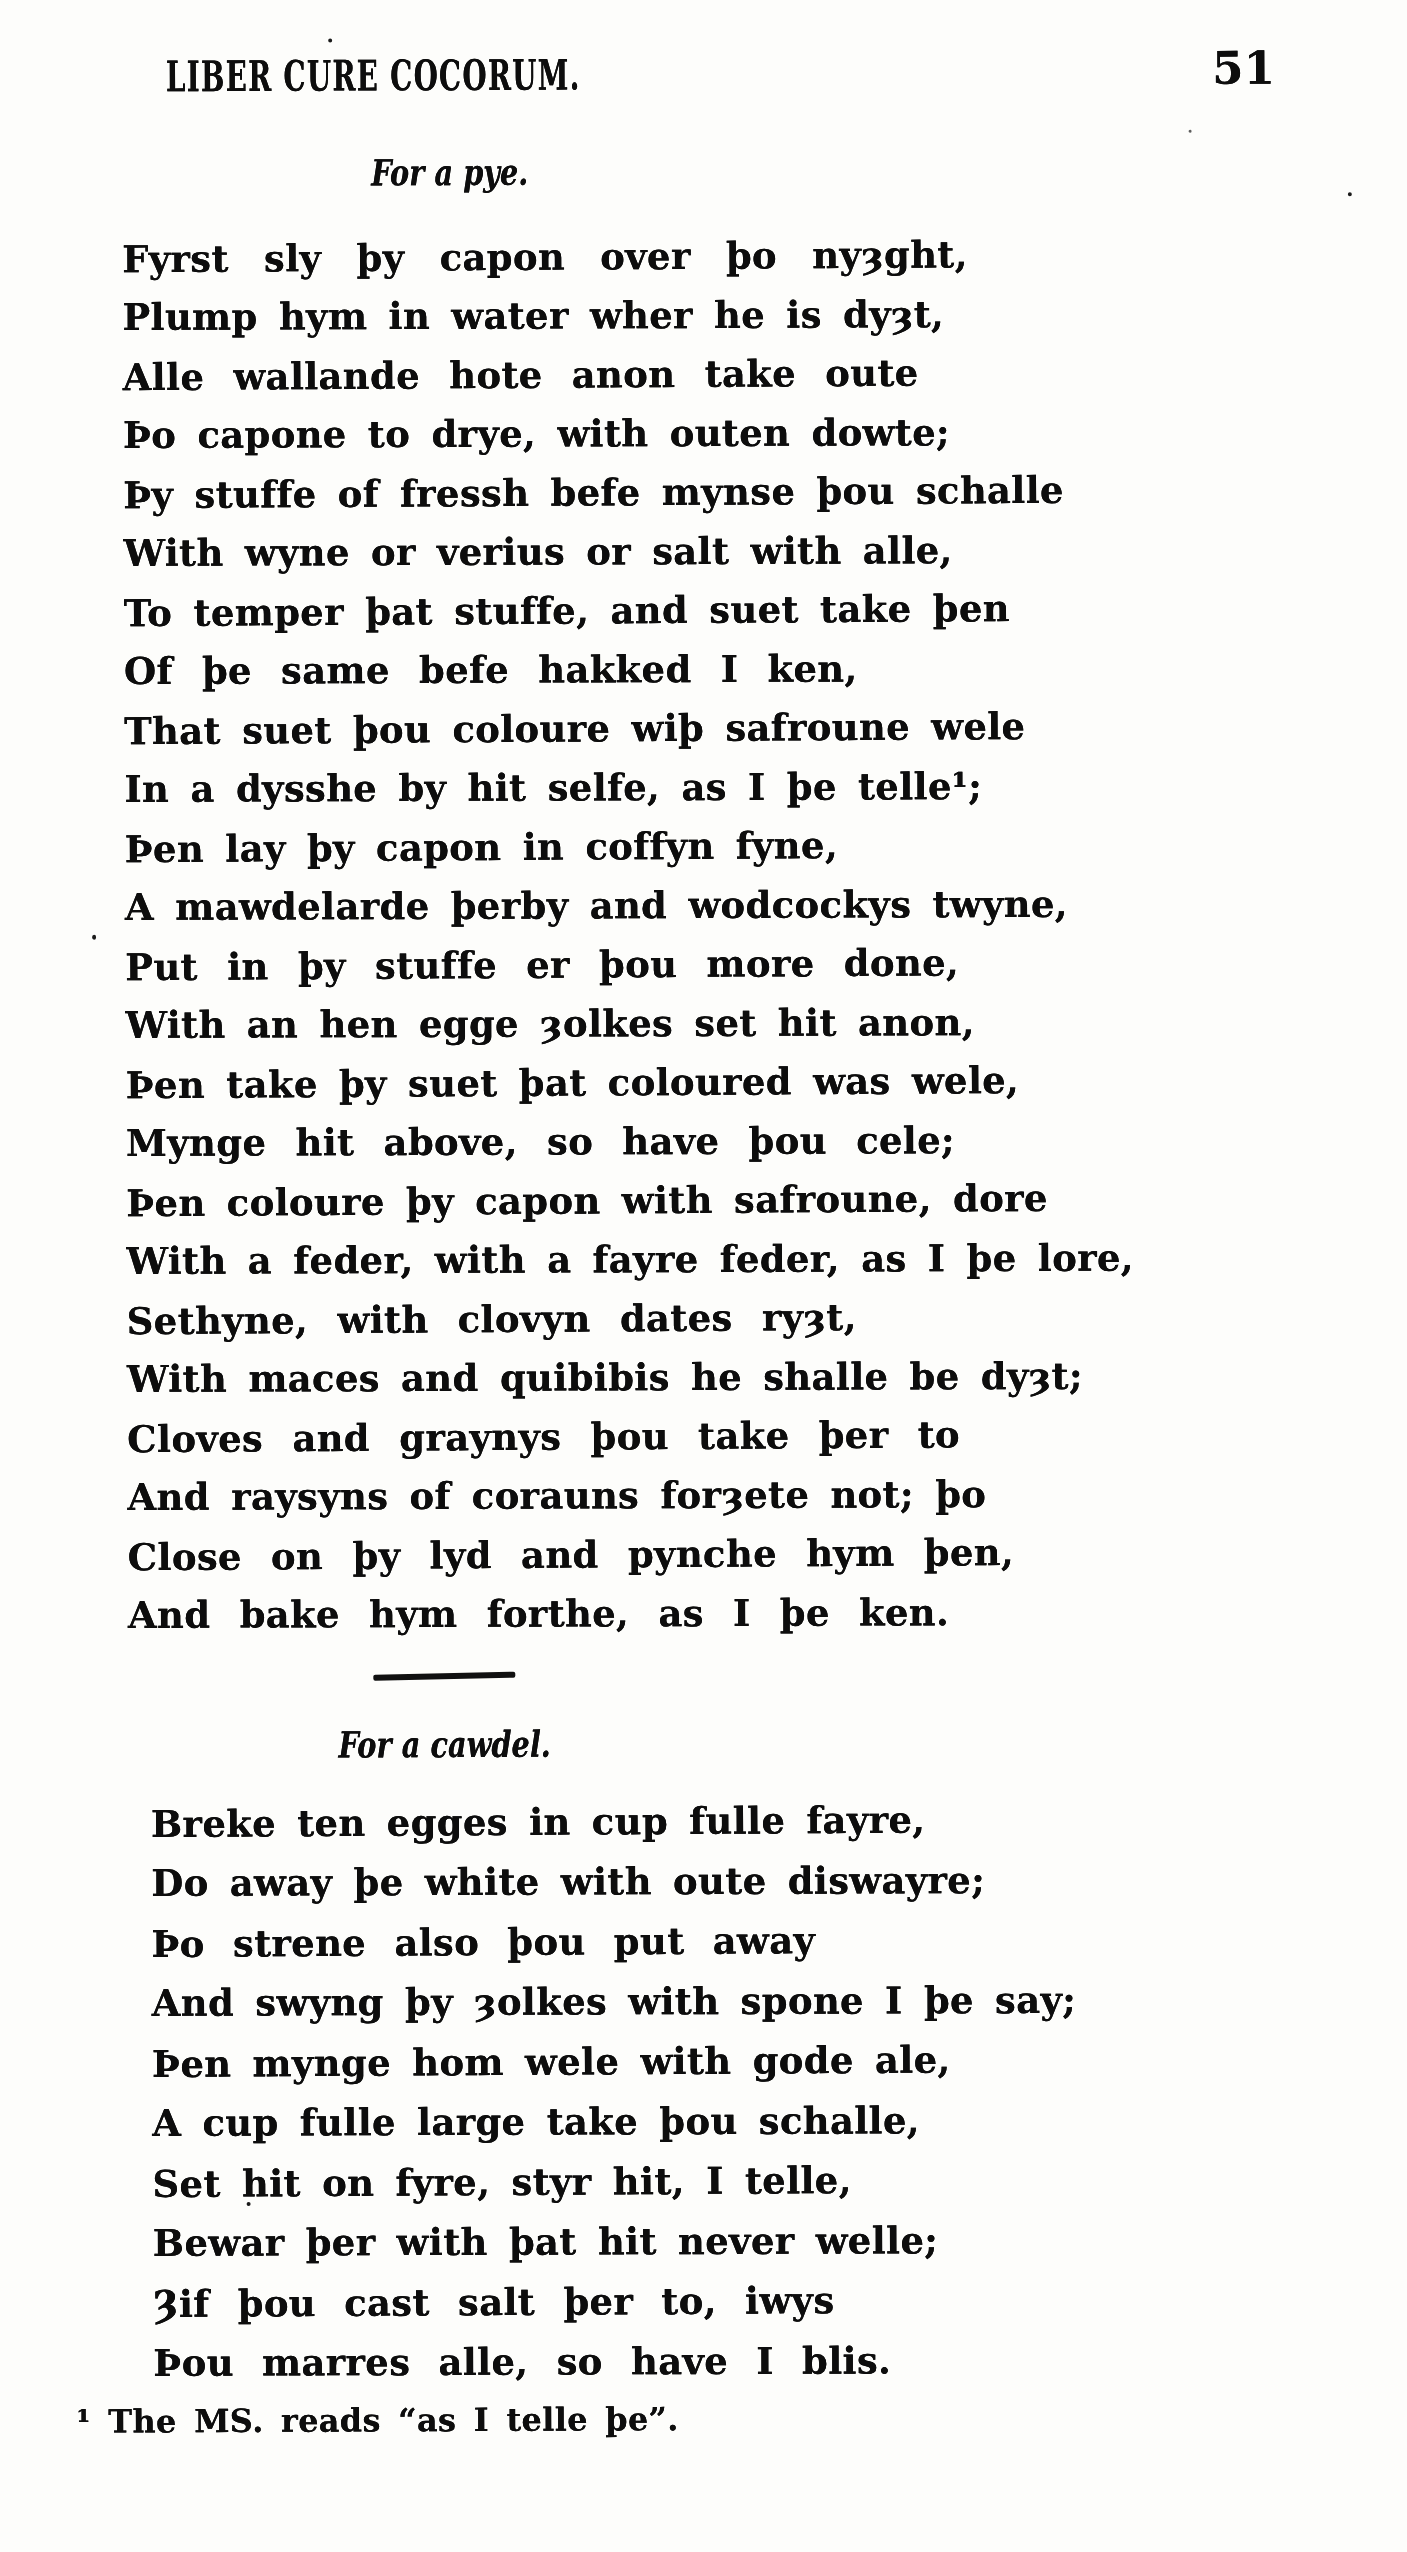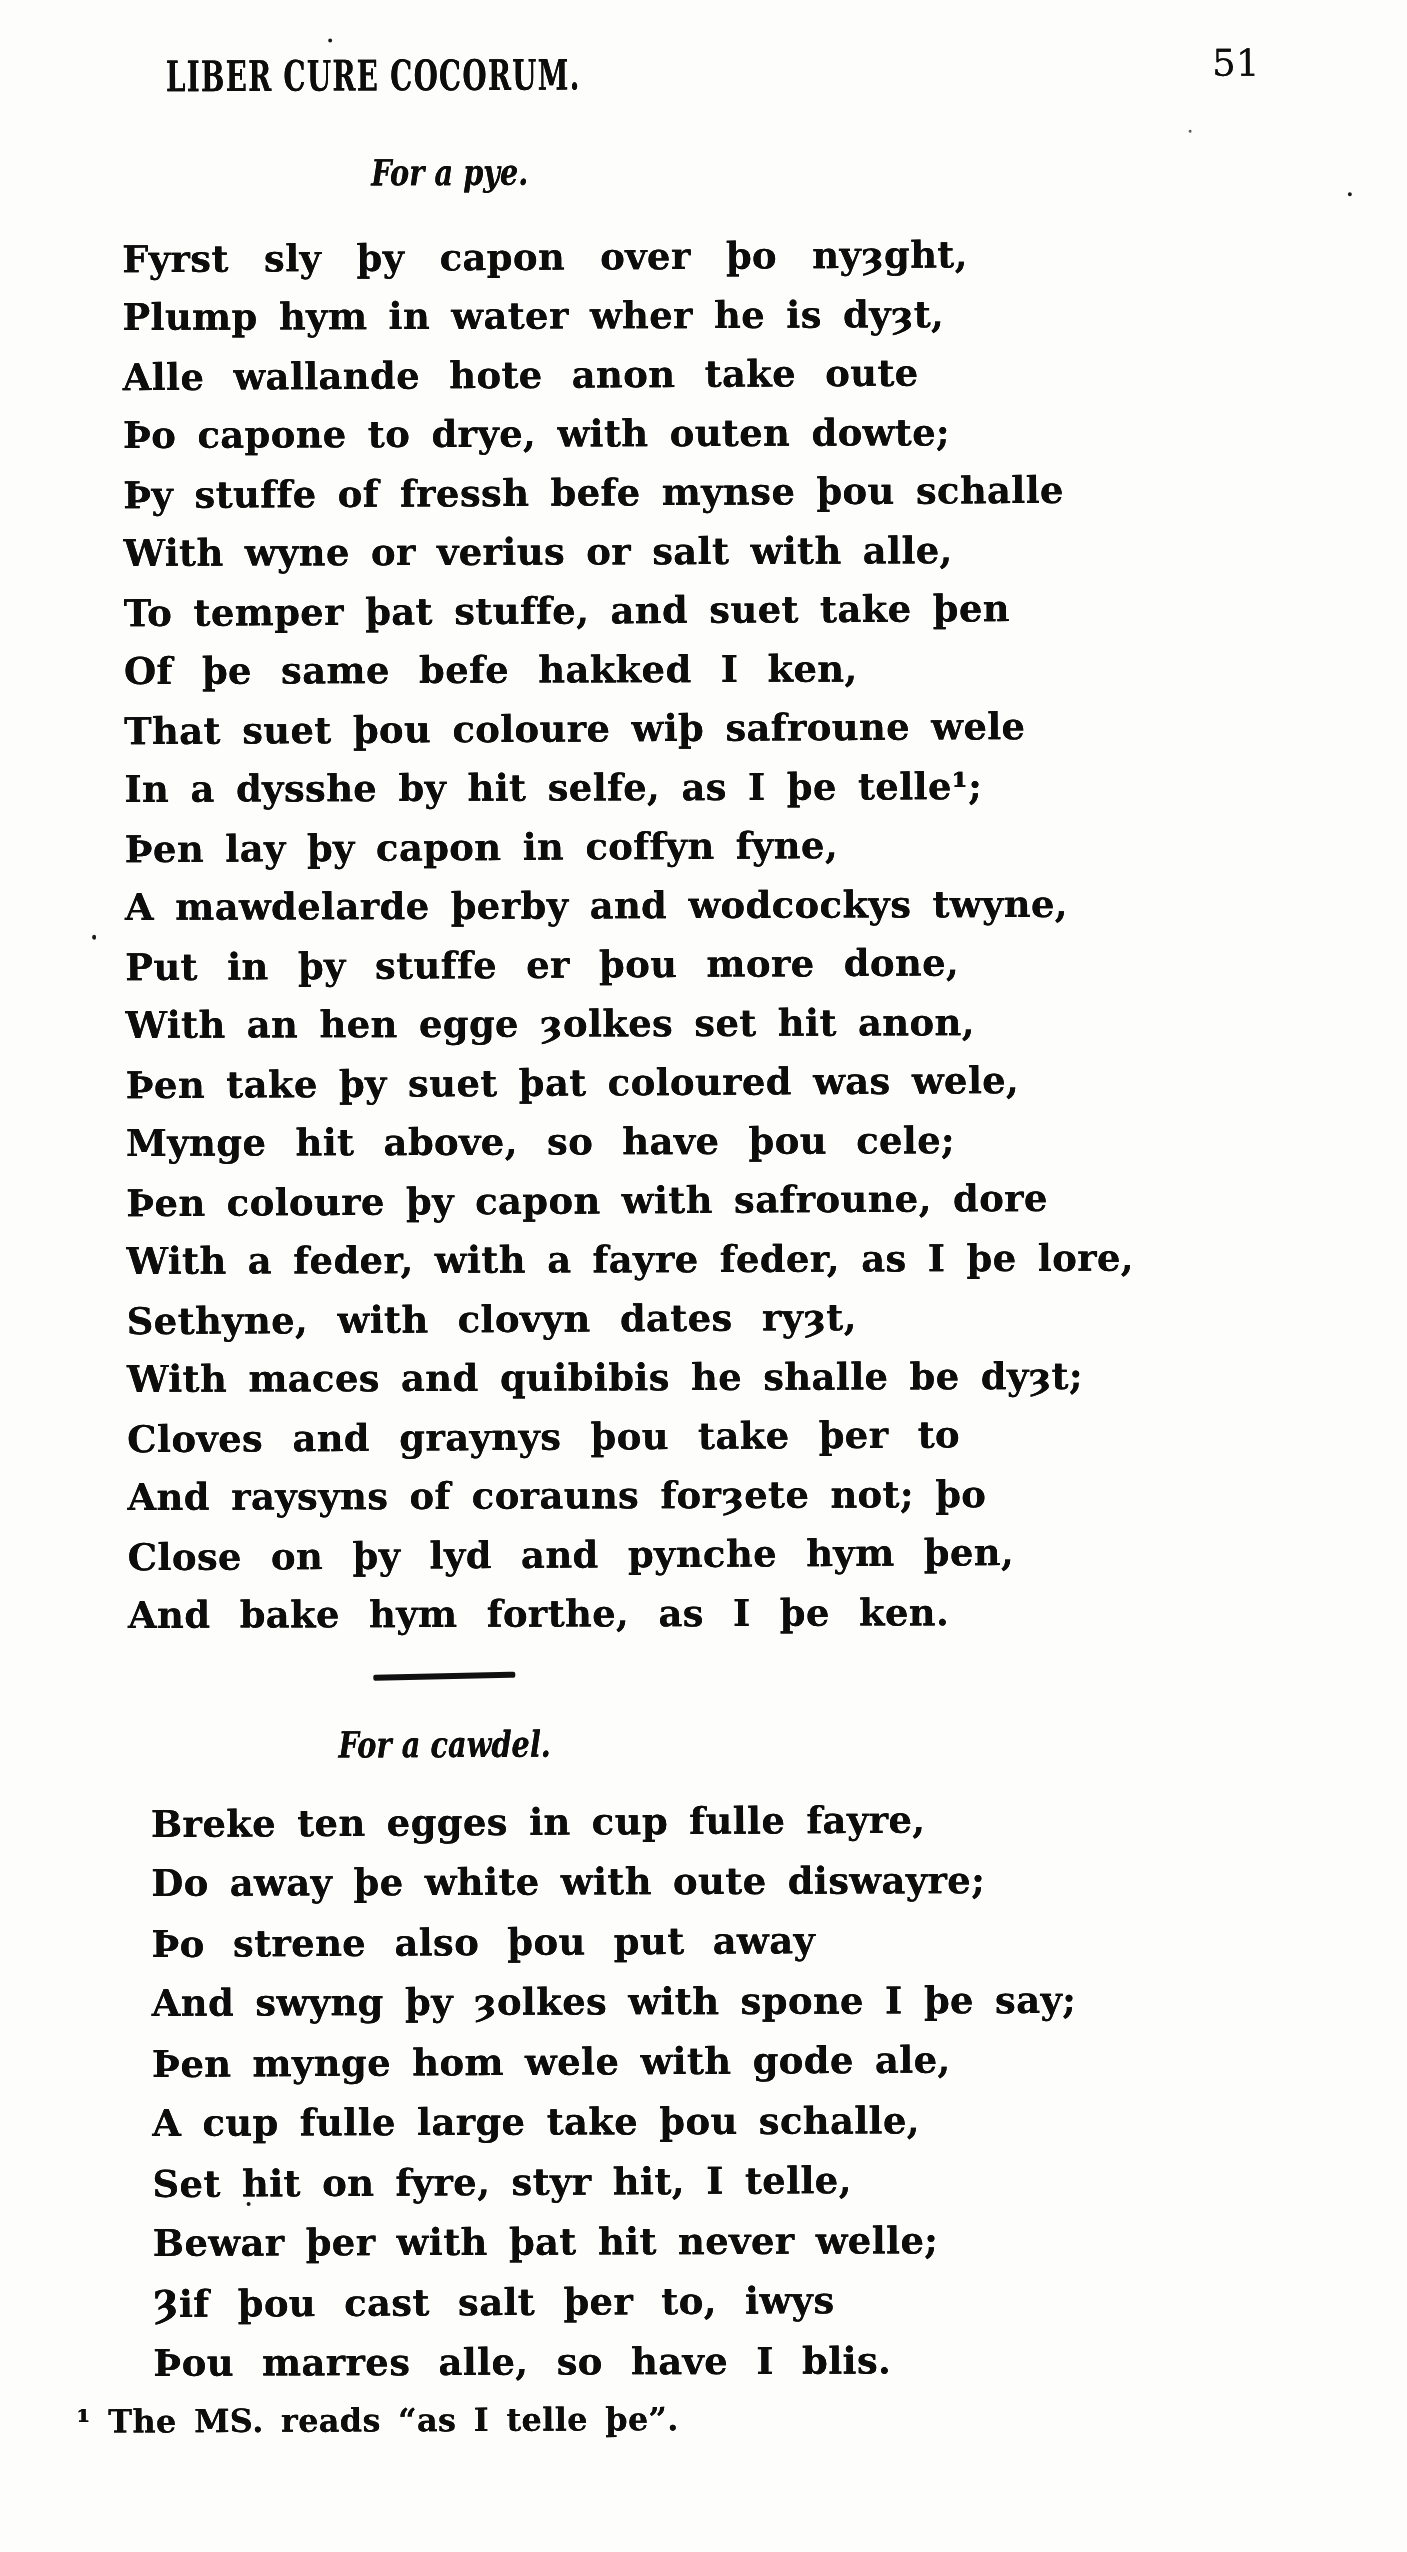--- a/index.html
+++ b/index.html
@@ -18,21 +18,21 @@
   }
   .running-header{
     position:absolute;top:50px;left:373px;
     transform:translateX(-50%) scaleX(0.66);
     font-size:42px;font-weight:700;letter-spacing:2px;
     white-space:nowrap;
     text-shadow:0 0 0.6px currentColor;
   }
   .page-number{
     position:absolute;top:44px;left:1212px;
-    font-size:37px;font-weight:400;
+    font-size:45px;font-weight:700;
     text-shadow:0 0 0.6px currentColor;
   }
   .recipe-title{
     position:absolute;
     transform:translateX(-50%) scaleX(0.8);
     font-style:italic;font-weight:700;
     font-size:36px;white-space:nowrap;
     text-shadow:0 0 0.5px currentColor;
   }
   .title-1{top:150px;left:449px;}

